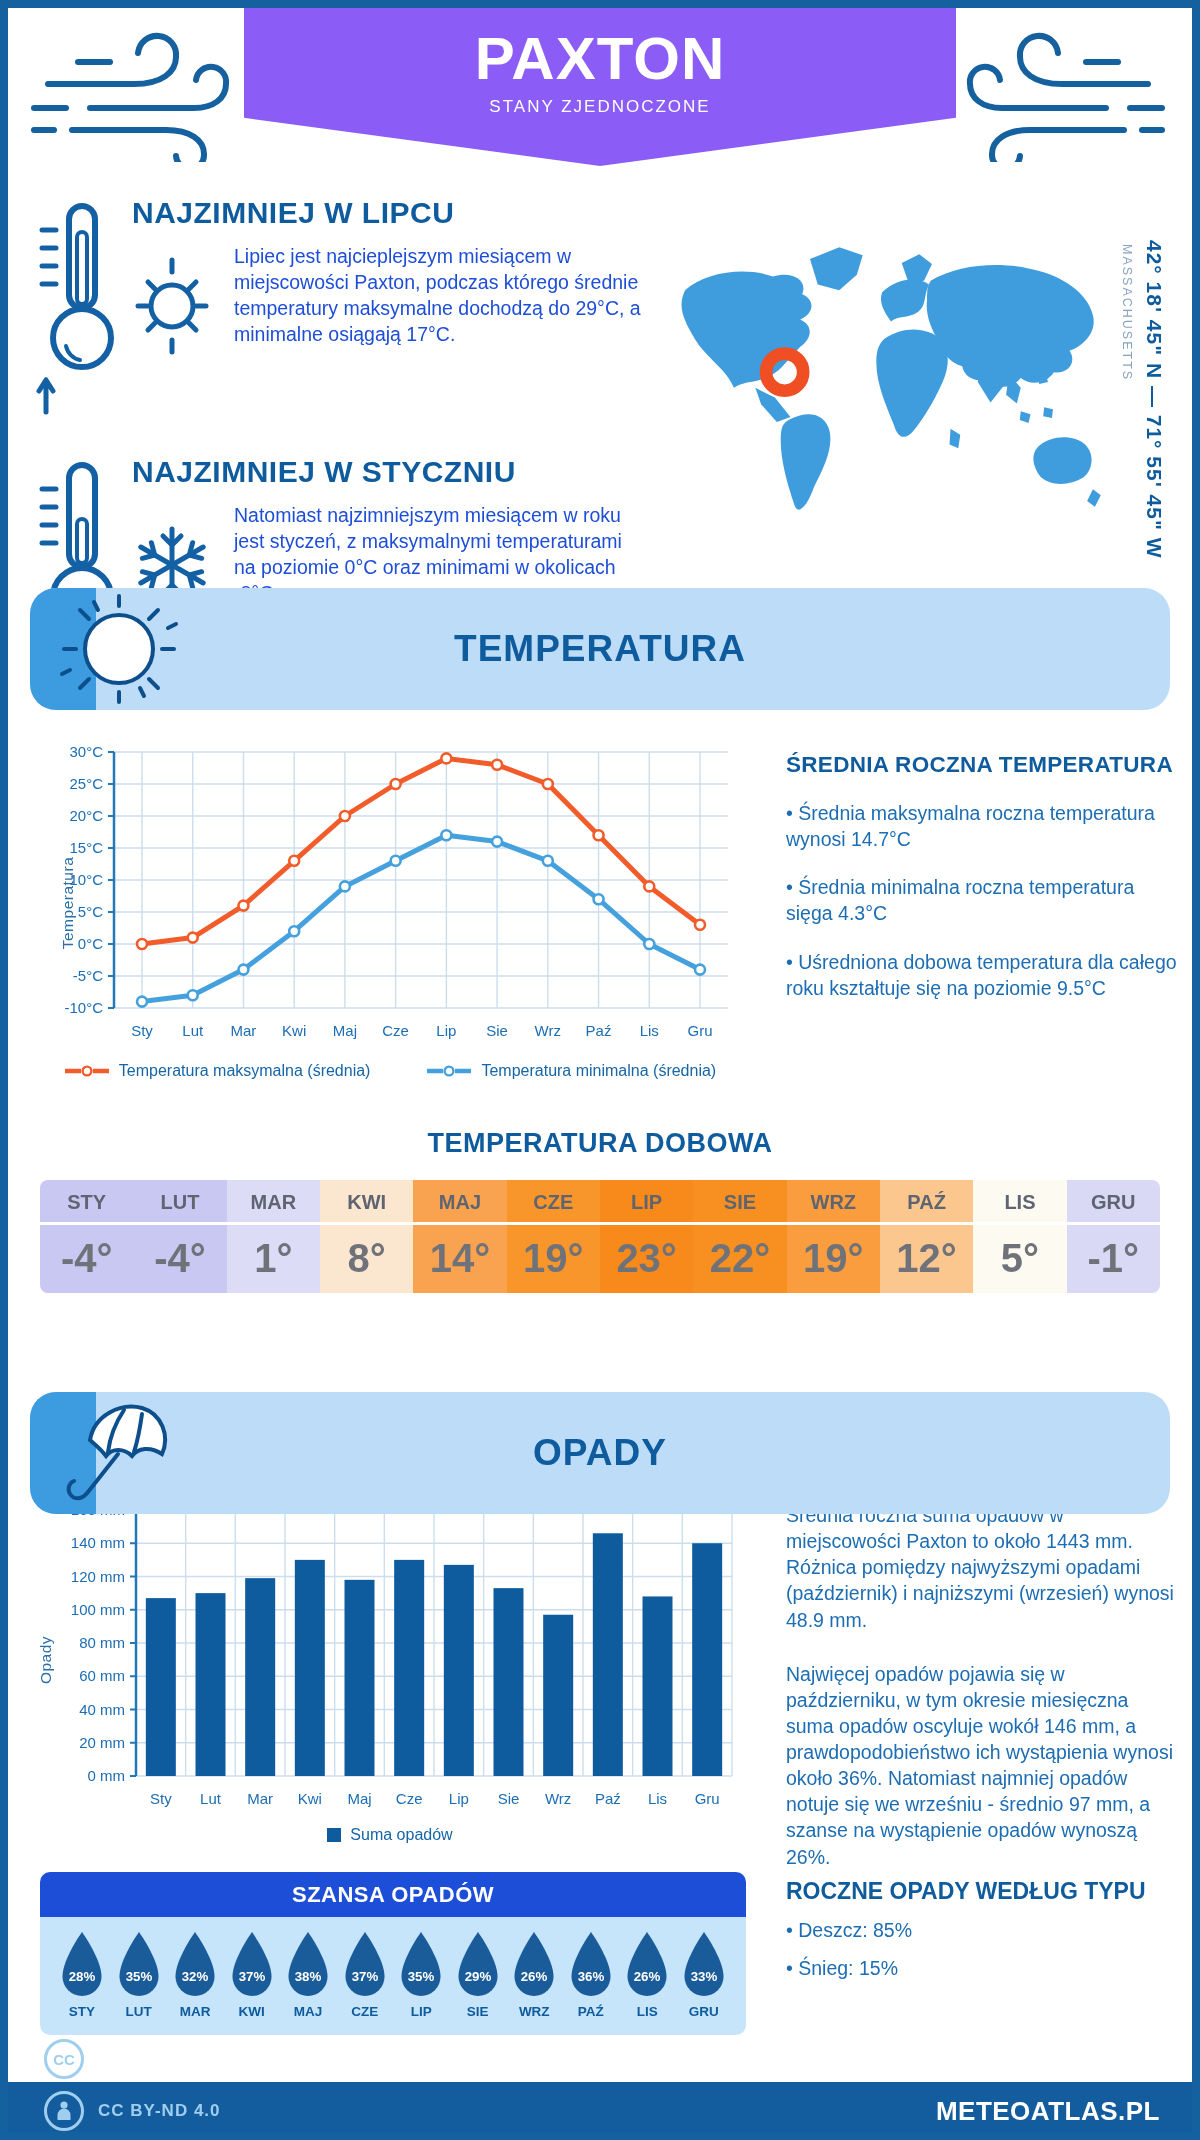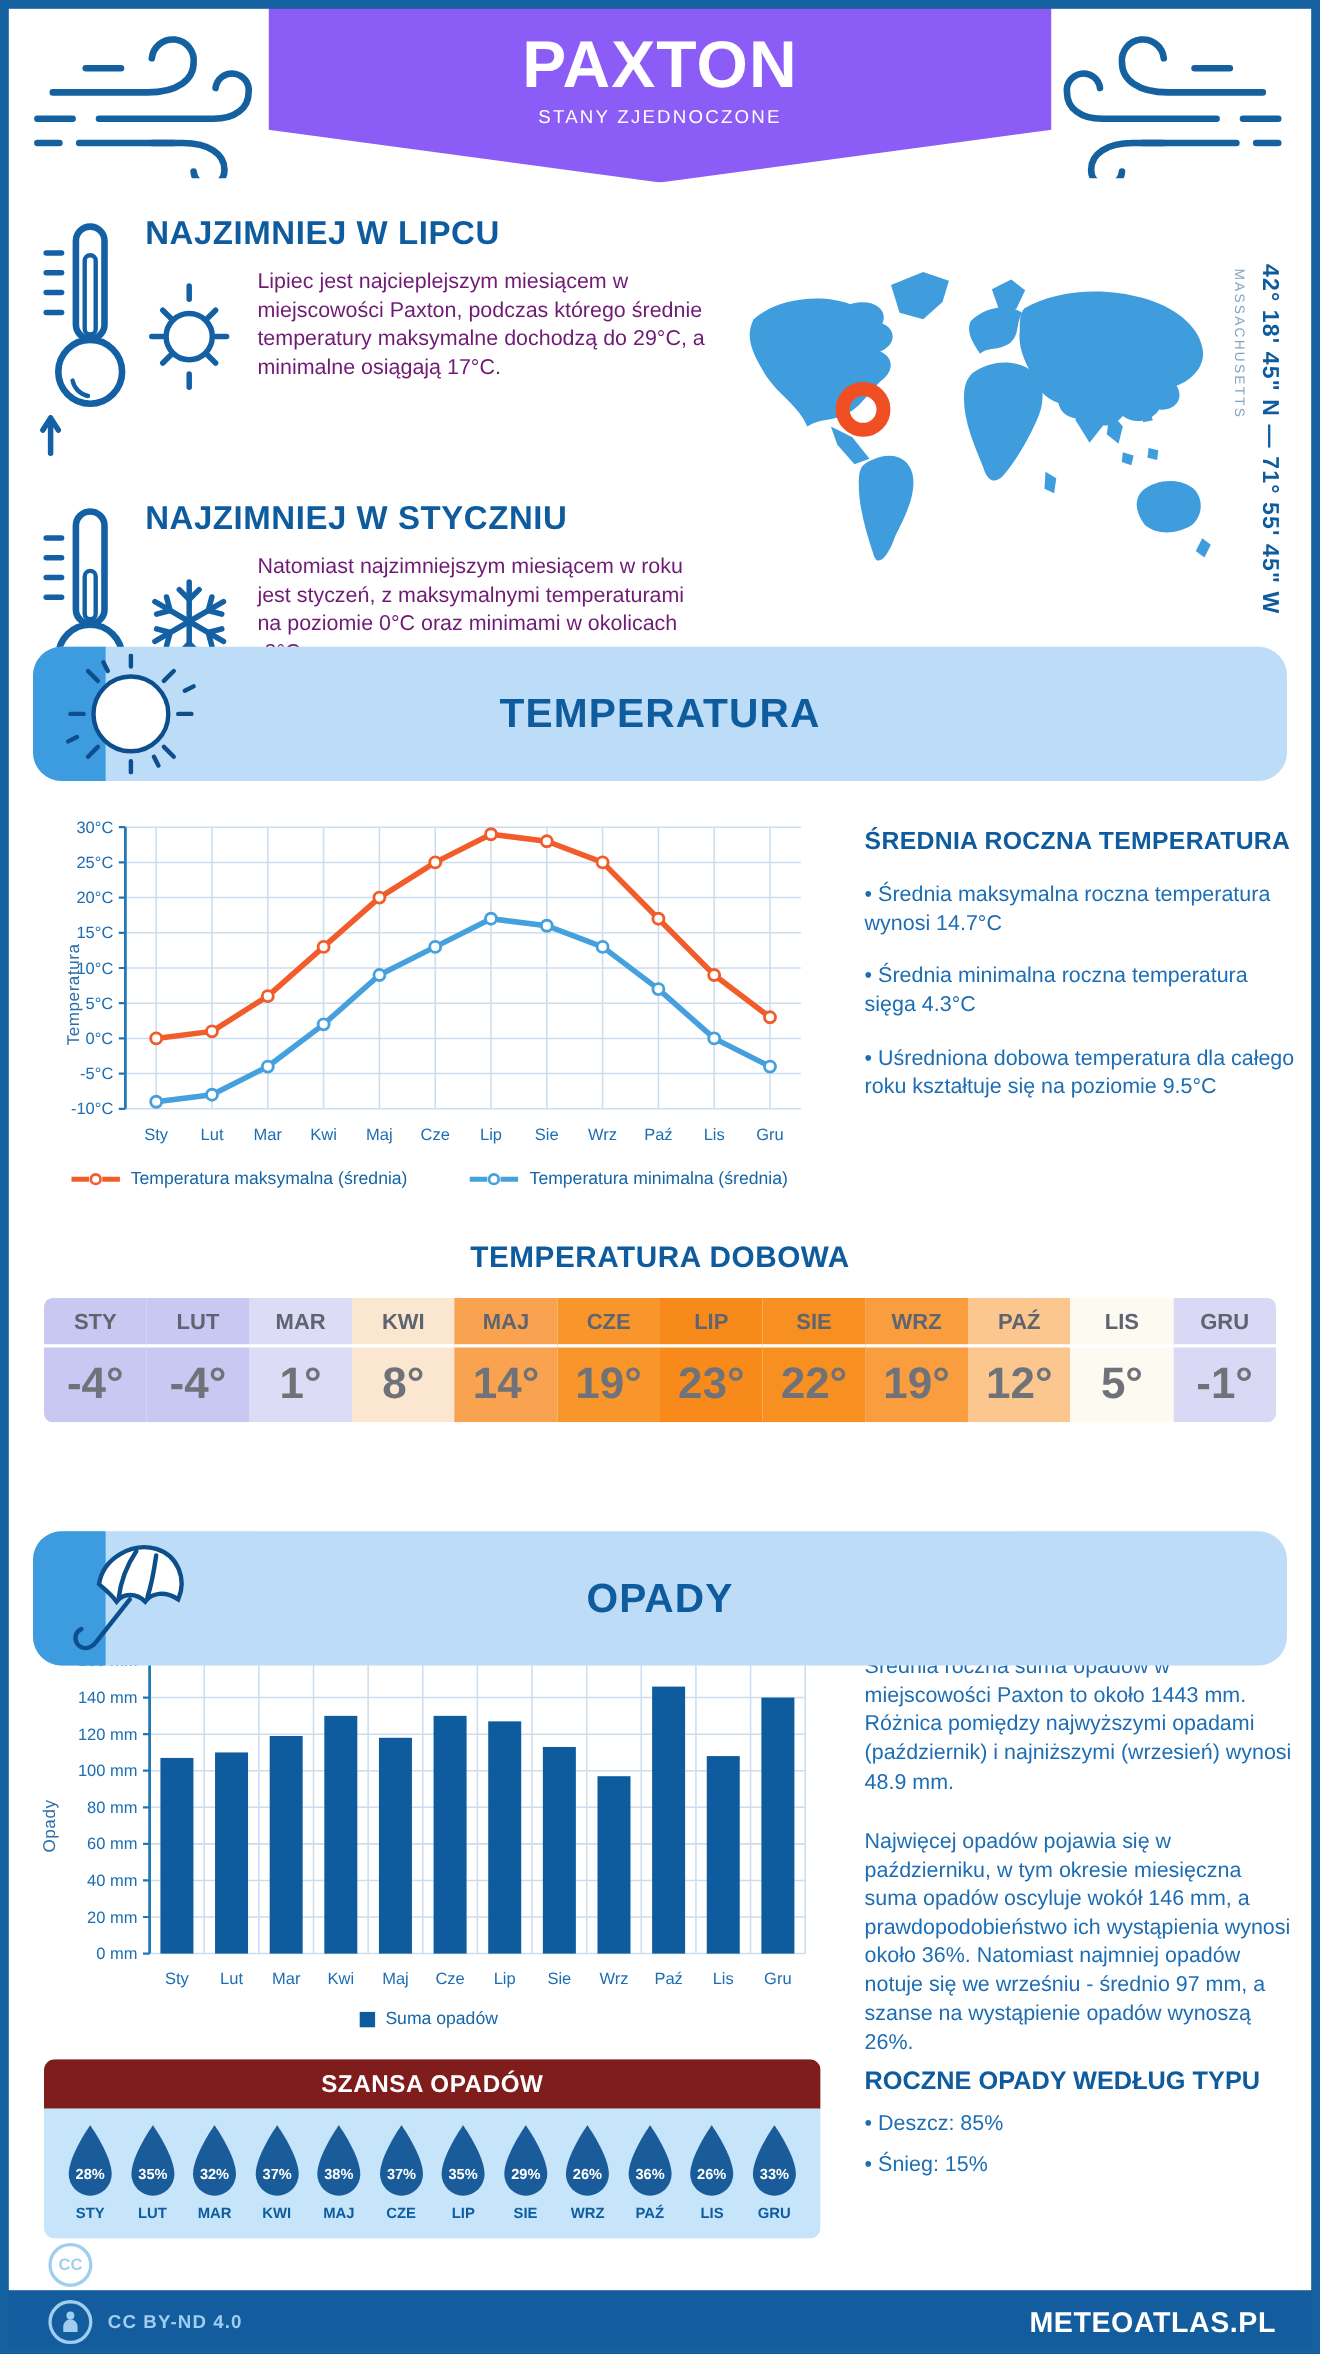--- a/index.html
+++ b/index.html
@@ -18,21 +18,21 @@
   .wind.right{left:952px;transform:scaleX(-1);}
 
   
   .intro{position:absolute;left:40px;top:196px;width:640px;}
   .weather-block{position:relative;padding-left:92px;min-height:225px;}
   .weather-block + .weather-block{margin-top:34px;}
   .thermo{position:absolute;left:-4px;top:4px;}
   .weather-block h2{margin:0 0 12px;font-size:30px;color:#0e5b9d;letter-spacing:.5px;}
   .wb-row{display:flex;align-items:flex-start;}
   .wb-icon{flex:none;margin:10px 22px 0 0;}
-  .wb-row p{margin:2px 0 0;width:408px;font-size:19.5px;line-height:1.33;color:#701a75;}
+  .wb-row p{margin:2px 0 0;width:408px;font-size:19.5px;line-height:1.33;color:#1d4ed8;}
 
   
   .map-block{position:absolute;left:664px;top:220px;width:452px;height:322px;z-index:5;}
   .map-block svg{width:100%;height:100%;}
   .geo-region{position:absolute;left:1120px;top:244px;writing-mode:vertical-rl;
       font-size:12.5px;letter-spacing:2px;color:#86a3bf;font-weight:400;z-index:6;}
   .geo-coords{position:absolute;left:1142px;top:240px;writing-mode:vertical-rl;
       font-size:21px;font-weight:bold;letter-spacing:1px;color:#0e5b9d;z-index:6;}
 
   
@@ -73,21 +73,21 @@
                font-size:27px;color:#0e5b9d;letter-spacing:.5px;z-index:4;}
   .daily-table{position:absolute;left:40px;top:1180px;width:1120px;display:flex;
                border-radius:8px;overflow:hidden;z-index:4;}
   .daily-col{flex:1;text-align:center;}
   .daily-month{height:42px;line-height:44px;font-size:20px;font-weight:bold;color:#5e6470;
                border-bottom:3px solid #fff;}
   .daily-value{height:68px;line-height:66px;font-size:40px;font-weight:bold;color:#70727a;}
 
   
   .chance{position:absolute;left:40px;top:1872px;width:706px;border-radius:10px;overflow:hidden;z-index:4;}
-  .chance-head{height:45px;background:#7f1d1d;color:#fff;text-align:center;
+  .chance-head{height:45px;background:#1d4ed8;color:#fff;text-align:center;
                line-height:45px;font-size:22px;font-weight:bold;letter-spacing:.5px;}
   .chance-body{background:#c6e4fa;padding:12px 16px 16px;display:flex;justify-content:space-between;}
   .drop{width:52px;text-align:center;}
   .drop svg{display:block;margin:0 auto;}
   .drop-pct{font-family:"Liberation Sans",sans-serif;font-size:17px;font-weight:bold;fill:#fff;}
   .drop-month{margin-top:5px;font-size:13.5px;font-weight:bold;color:#0e5b9d;}
 
   
   footer{position:absolute;left:0;top:2082px;width:1200px;height:58px;background:#135c9e;
          display:flex;align-items:center;z-index:55;}

